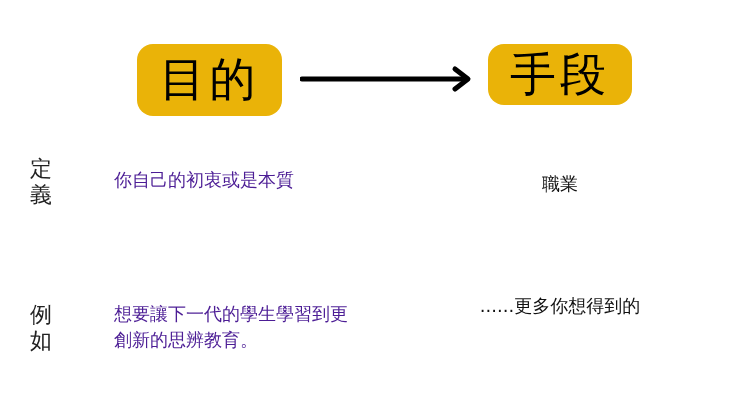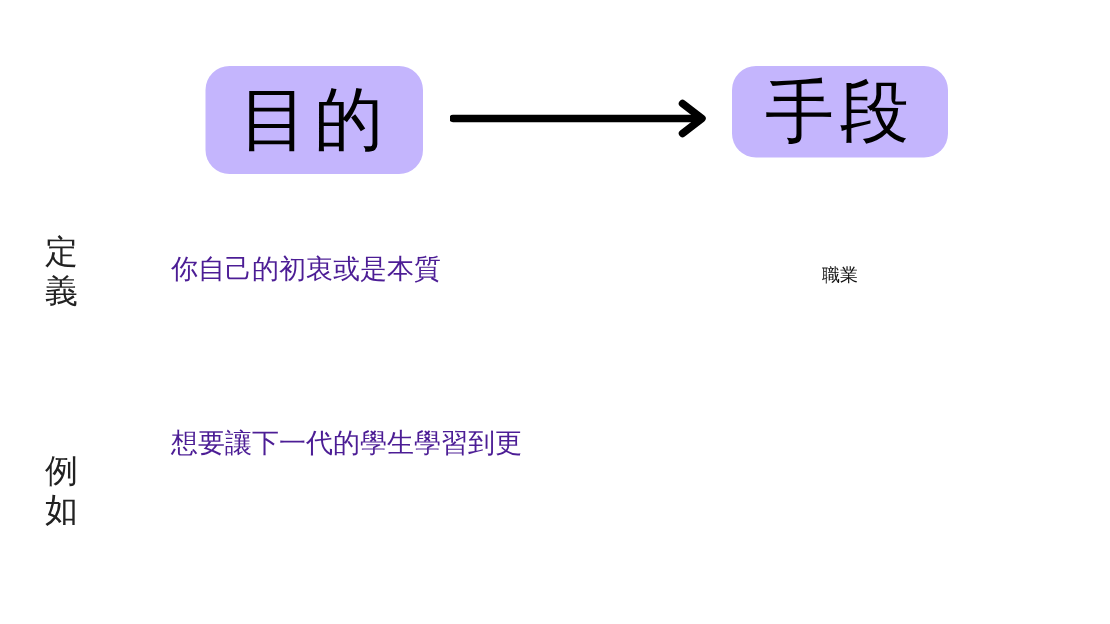--- a/index.html
+++ b/index.html
@@ -1,38 +1,38 @@
 <!DOCTYPE html>
 <html><head>
   <meta charset="utf-8">
   <style>
     html, body { margin: 0; padding: 0; }
     body {
       width: 740px; height: 416px; background: #ffffff; position: relative; overflow: hidden;
       font-family: "DejaVu Sans", "Liberation Sans", sans-serif; color: #111111;
     }
     .box {
-      position: absolute; background: #c4b5fd; border-radius: 16px;
+      position: absolute; background: #eab308; border-radius: 16px;
       display: flex; align-items: center; justify-content: center;
       font-family: Liberation Serif, serif;
       font-size: 46px; letter-spacing: 4px; color: #000;
     }
     #box-left { left: 137px; top: 44px; width: 145px; height: 72px; }
     #box-right { left: 488px; top: 44px; width: 144px; height: 61px; }
     #arrow { position: absolute; left: 300px; top: 64px; width: 175px; height: 30px; }
     .vlabel {
       position: absolute; font-size: 22px; line-height: 26px; width: 26px; text-align: center;
       font-family: "DejaVu Serif", "Liberation Serif", serif; color: #222;
     }
     #def-label { left: 28px; top: 156px; }
     #ex-label { left: 28px; top: 302px; }
     .text { position: absolute; font-size: 18px; line-height: 26px; color: #4c1d95; }
     #def-left { left: 114px; top: 167px; }
-    #ex-left { left: 114px; top: 283px; }
-    .center { position: absolute; text-align: center; font-size: 12px; line-height: 27px; }
+    #ex-left { left: 114px; top: 301px; }
+    .center { position: absolute; text-align: center; font-size: 18px; line-height: 27px; }
     #def-right { left: 490px; top: 170px; width: 140px; }
     #ex-right { left: 420px; top: 292px; width: 280px; }
     .line { display: block; }
   </style>
 </head>
 <body>
 
 <div id="box-left" class="box">
   <span>目的</span>
 </div>
@@ -59,16 +59,18 @@
   <span class="line">職業</span>
 </div>
 
 <div id="ex-label" class="vlabel">
   <span class="line">例</span>
   <span class="line">如</span>
 </div>
 
 <div id="ex-left" class="text">
   <span class="line">想要讓下一代的學生學習到更</span>
+  <span class="line">創新的思辨教育。</span>
 </div>
 
 <div id="ex-right" class="center">
+  <span class="line">......更多你想得到的</span>
 </div>
 
 </body></html>

